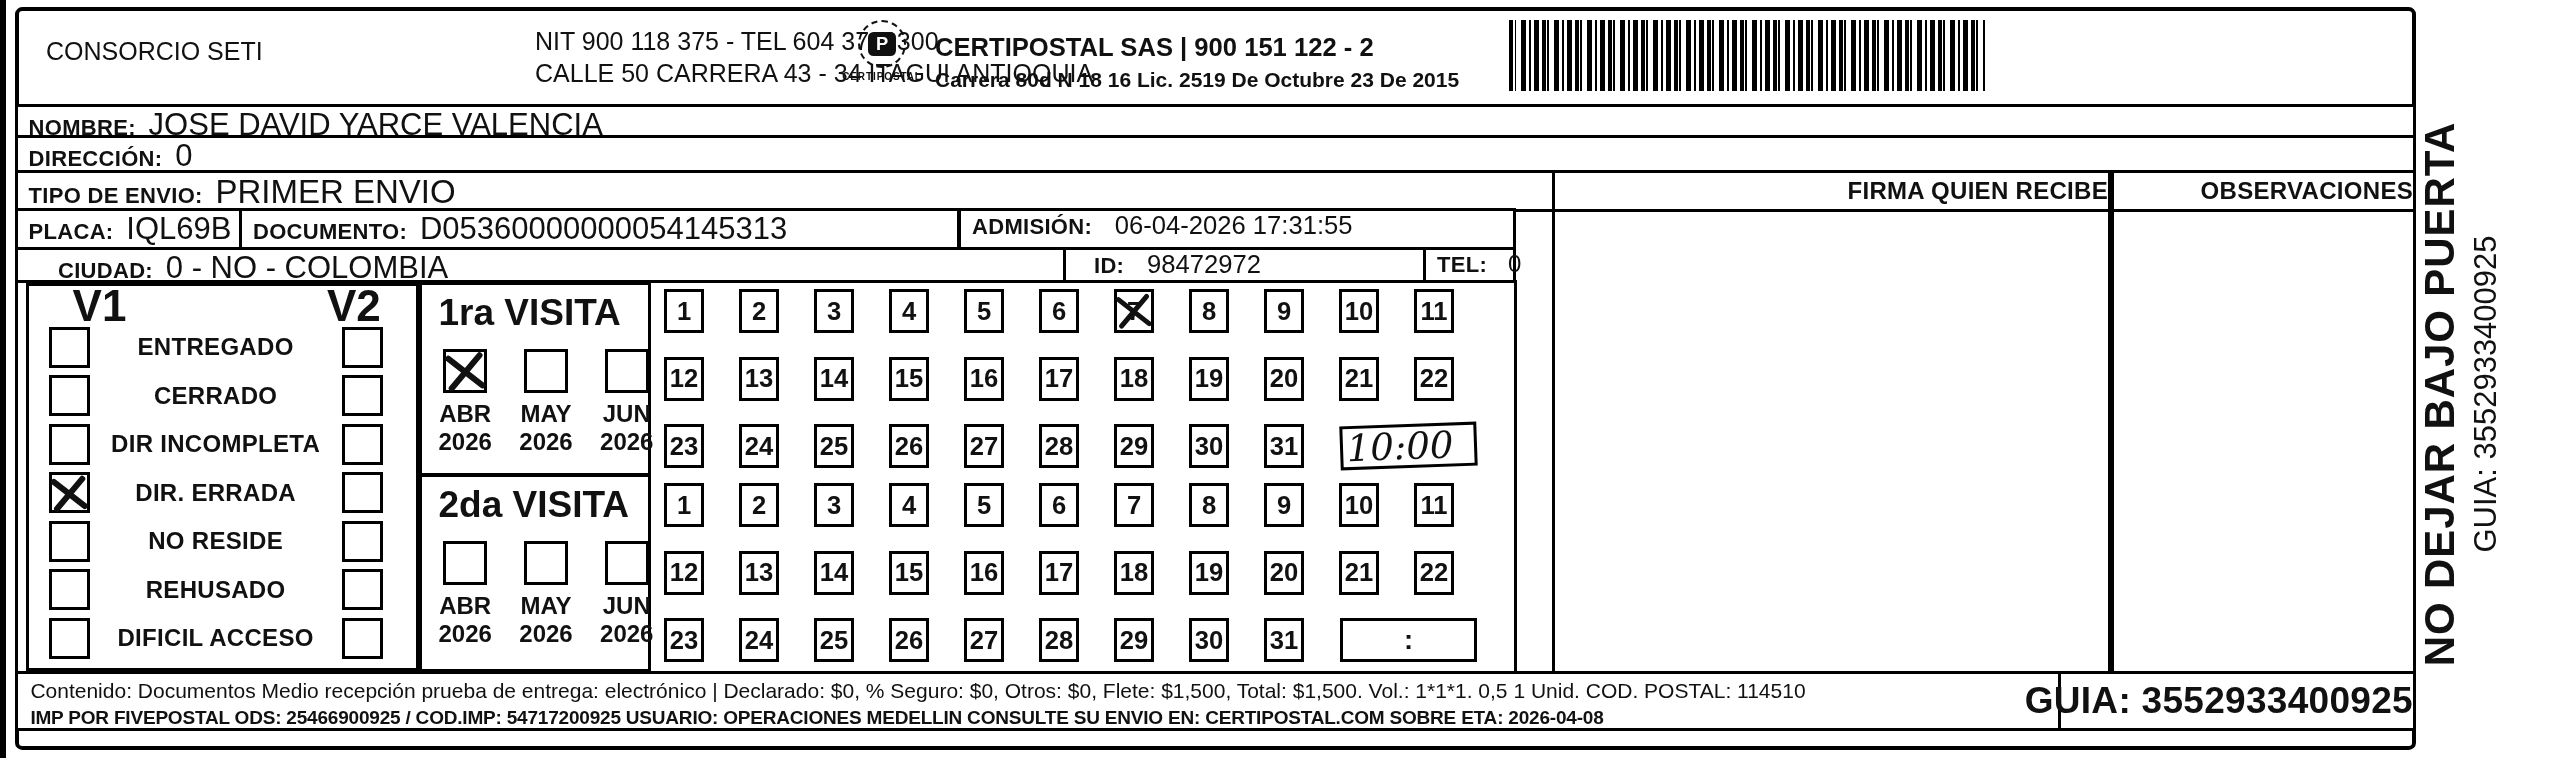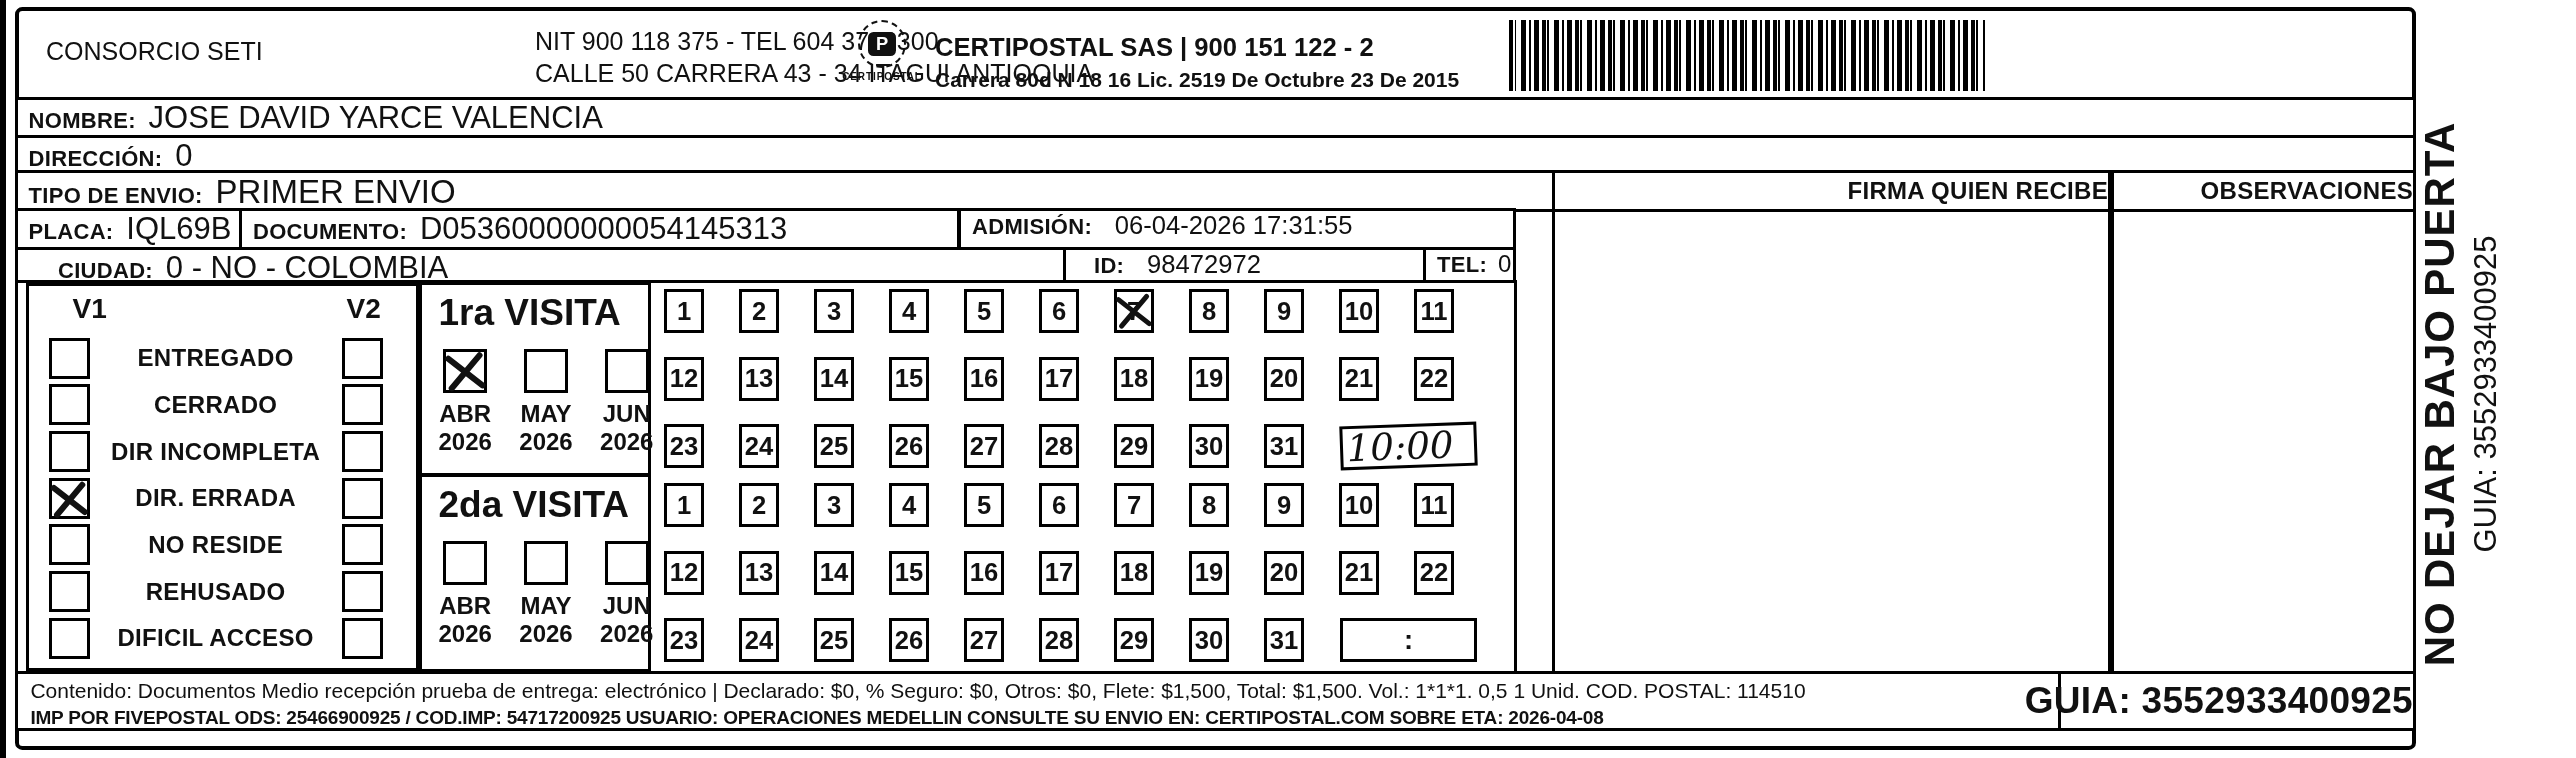--- a/index.html
+++ b/index.html
@@ -18,22 +18,22 @@
   .logo-text{font-size:10px;font-weight:bold;letter-spacing:0.9px;margin-top:2.7px;}
   .barcode{position:absolute;left:1509px;top:20px;width:476px;height:71px;
     background:repeating-linear-gradient(90deg,#000 0 3.7px,#fff 3.7px 5.5px,#000 5.5px 7.3px,#fff 7.3px 12px,#000 12px 17.4px,#fff 17.4px 20px,#000 20px 22px,#fff 22px 25px,#000 25px 30px,#fff 30px 33px);}
   
   .cb{width:41px;height:41px;border:3.7px solid #000;background:#fff;position:relative;flex:0 0 auto;}
   .s{position:absolute;background:#111;height:5.5px;border-radius:2.7px;left:-14%;top:45%;width:128%;}
   .s1{transform:rotate(38deg);}
   .s2{transform:rotate(-50deg);}
   
   .status-panel{display:flex;flex-direction:column;padding:1.8px 33px 9.1px 20px;}
-  .vlabels{display:flex;justify-content:space-between;align-items:flex-end;font-weight:bold;font-size:28px;height:37px;padding:0 1.8px 0 24px;}
-  .status-rows{flex:1;display:flex;flex-direction:column;justify-content:space-between;margin-top:13px;}
+  .vlabels{display:flex;justify-content:space-between;align-items:center;font-weight:bold;font-size:44px;height:37px;padding:0 1.8px 0 24px;}
+  .status-rows{flex:1;display:flex;flex-direction:column;justify-content:space-between;margin-top:2px;}
   .status-row{display:flex;align-items:center;}
   .status-label{flex:1;text-align:center;font-weight:bold;font-size:24px;letter-spacing:0.3px;}
   
   .vtitle{font-weight:bold;font-size:37px;}
   .months{display:flex;gap:27.4px;margin-top:14.6px;}
   .month{display:flex;flex-direction:column;align-items:center;width:55px;}
   .month .cb{width:44px;height:44px;}
   .mlabel{font-weight:bold;font-size:24px;margin-top:7.3px;line-height:27.4px;}
   .myear{font-weight:bold;font-size:24px;line-height:27.4px;}
   
@@ -71,21 +71,21 @@
       <span class="logo-p">P</span>
     </div>
   <div class="logo-text">CERTIPOSTAL</div>
 </div>
 
 <div class="abs hline" style="left:935px;top:33px;font-size:25.6px;font-weight:bold;">CERTIPOSTAL SAS | 900 151 122 - 2</div>
 <div class="abs hline" style="left:935px;top:68px;font-size:21px;font-weight:bold;">Carrera 80d N 18 16  Lic. 2519 De Octubre 23 De 2015</div>
 
 <div class="barcode"></div>
 
-<div class="box cellrow" style="left:14.6px;top:97px;width:2401px;height:42px;">
+<div class="box cellrow" style="left:14.6px;top:104px;width:2401px;height:42px;">
   <span class="lbl">NOMBRE:</span>
   <span class="val">JOSE DAVID YARCE VALENCIA</span>
 </div>
 
 <div class="box cellrow" style="left:14.6px;top:135px;width:2401px;height:38px;">
   <span class="lbl">DIRECCIÓN:</span>
   <span class="val">0</span>
 </div>
 
 <div class="box cellrow" style="left:14.6px;top:170px;width:1541px;height:42px;">
@@ -107,21 +107,21 @@
 </div>
 
 <div class="box cellrow" style="left:15px;top:247px;width:1052px;height:37px;padding-left:40px;">
   <span class="lbl">CIUDAD:</span>
   <span class="val">0 - NO - COLOMBIA</span>
 </div>
 <div class="box cellrow" style="left:1063px;top:247px;width:364px;height:37px;padding-left:28px;">
   <span class="lbl">ID:</span>
   <span class="val-sm">98472972</span>
 </div>
-<div class="box cellrow" style="left:1423px;top:247px;width:93px;height:37px;gap:1px;">
+<div class="box cellrow" style="left:1423px;top:247px;width:93px;height:37px;gap:11px;">
   <span class="lbl">TEL:</span>
   <span class="val-sm" style="font-size:24px;">0</span>
 </div>
 
 <div class="box" style="left:14.6px;top:280px;width:1502px;height:395px;"></div>
 
 <div class="box status-panel" style="left:25.6px;top:283px;width:393px;height:388px;">
   <div class="vlabels">
     <span>V1</span>
     <span>V2</span>

